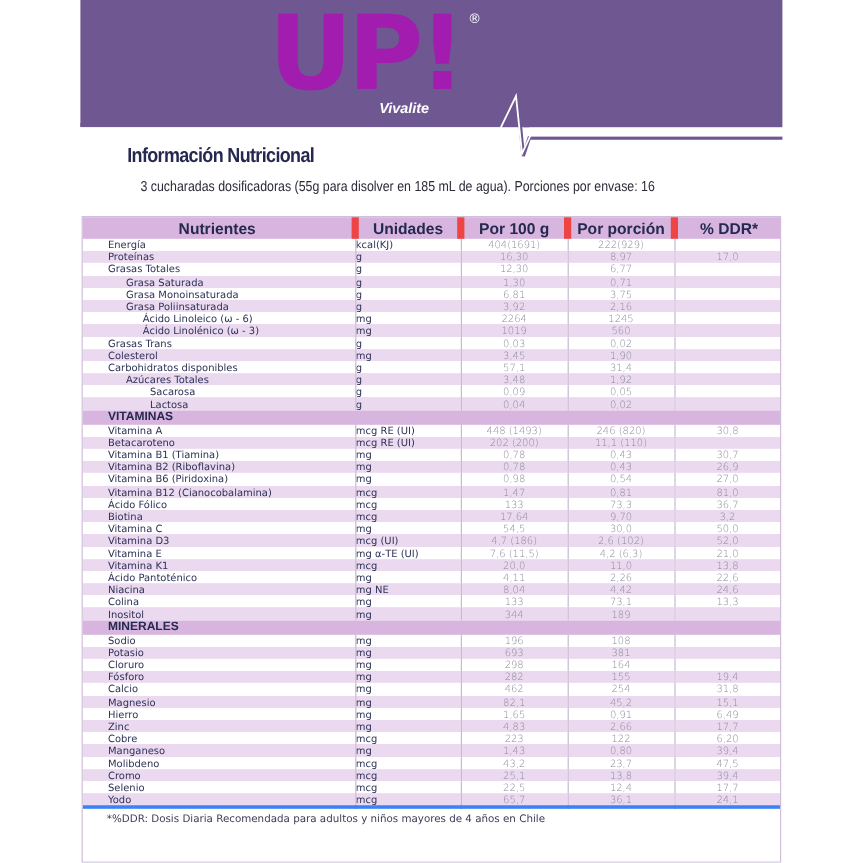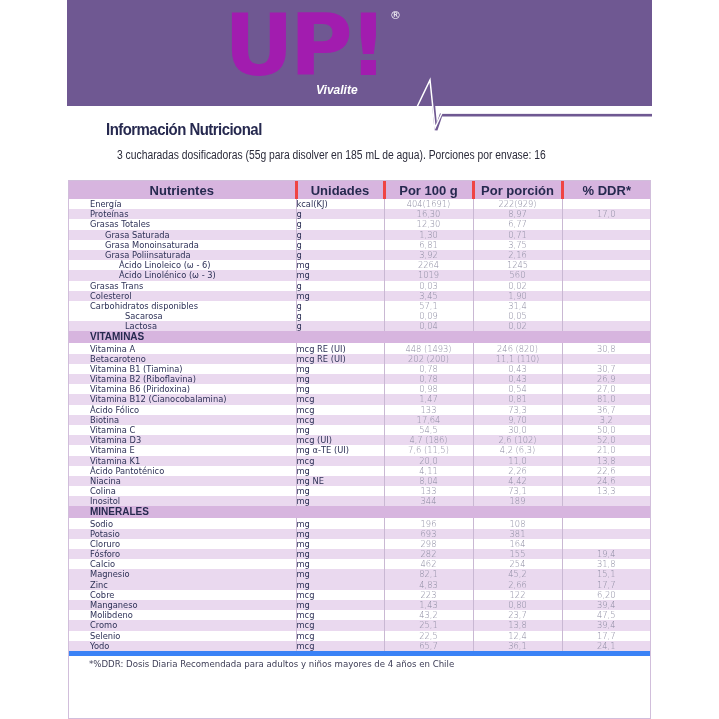--- a/index.html
+++ b/index.html
@@ -6,34 +6,34 @@
   body { width:719px; height:719px; position:relative; overflow:hidden; font-family:"Liberation Sans", sans-serif; }
   .banner { position:absolute; left:67px; top:0; width:585px; height:106px; background:#6f5892; }
   .logo-up { position:absolute; left:224px; top:2px; font-family:"DejaVu Sans", sans-serif; font-weight:bold; font-size:86px; color:#a21caf; letter-spacing:-4px; line-height:86px; }
   .logo-reg { position:absolute; left:390px; top:9px; color:#ffffff; font-size:11px; font-family:"DejaVu Sans", sans-serif; }
   .logo-vivalite { position:absolute; left:316px; top:83px; color:#ffffff; font-size:12px; font-style:italic; font-weight:bold; font-family:"Liberation Sans", sans-serif; }
   .heartbeat { position:absolute; left:0; top:0; }
   .title { position:absolute; left:106px; top:120px; font-size:17px; font-weight:bold; color:#26294f; letter-spacing:-0.6px; transform:scaleX(0.88); transform-origin:left; }
   .subtitle { position:absolute; left:117px; top:148px; font-size:12px; color:#2b2b3a; transform:scaleX(0.86); transform-origin:left; white-space:nowrap; }
   table.nt { position:absolute; left:69px; top:181px; width:581px; border-collapse:collapse; table-layout:fixed; font-family:"DejaVu Sans", sans-serif; }
   table.nt col.c1 { width:227px; } table.nt col.c2 { width:88px; } table.nt col.c3 { width:89px; } table.nt col.c4 { width:89px; } table.nt col.c5 { width:88px; }
-  table.nt th { height:18px; background:#d7b5df; color:#26294f; font-family:"Liberation Sans", sans-serif; font-weight:bold; font-size:13px; padding:0; border-right:3px solid #ef4444; text-align:center; }
+  table.nt th { height:18px; background:#d7b5df; color:#26294f; font-family:"Liberation Sans", sans-serif; font-weight:bold; font-size:13px; padding:0; border-right:6px solid #ef4444; text-align:center; }
   table.nt th:last-child { border-right:none; }
   table.nt td { height:10.2px; line-height:10px; padding:0; font-size:8.3px; white-space:nowrap; overflow:hidden; border-right:1px solid #c9b8d3; }
   table.nt td:last-child { border-right:none; }
   table.nt tr.odd td { background:#ffffff; }
   table.nt tr.even td { background:#ead9ef; }
   td.name { color:#2e3257; text-align:left; padding-left:21px !important; }
   td.name.i1 { padding-left:36px !important; }
   td.name.i2 { padding-left:50px !important; }
   td.name.i3 { padding-left:56px !important;margin-top:16px; }
   td.unit { color:#2e3257; }
   td.val { color:#8b8aa0; text-align:center; font-weight:300; }
   tr.section td { background:#d7b5df !important; height:12px; font-family:"Liberation Sans", sans-serif; font-weight:bold; font-size:10px; color:#26294f; padding-left:21px !important; border-right:none; }
-  tr.foot td { background:#ffffff !important; height:17px; font-size:8.6px; color:#3c3c55; padding-left:20px !important; border-right:none; border-top:5px solid #3b82f6; }
+  tr.foot td { background:#ffffff !important; height:17px; font-size:8.6px; color:#3c3c55; padding-left:20px !important; border-right:none; border-top:3px solid #3b82f6; }
   .tableframe { position:absolute; left:68px; top:180px; width:581px; height:537px; border:1px solid #d1bedb; pointer-events:none; }
 </style>
 </head>
 <body>
 
 <div class="banner"></div>
 <div class="logo-up">UP!</div>
 <div class="logo-reg">®</div>
 <div class="logo-vivalite">Vivalite</div>
 
@@ -135,20 +135,27 @@
         <td class="val">1,90</td>
         <td class="val"></td>
       </tr>
       <tr class="odd">
         <td class="name ">Carbohidratos disponibles</td>
         <td class="unit">g</td>
         <td class="val">57,1</td>
         <td class="val">31,4</td>
         <td class="val"></td>
       </tr>
+      <tr class="even">
+        <td class="name i1">Azúcares Totales</td>
+        <td class="unit">g</td>
+        <td class="val">3,48</td>
+        <td class="val">1,92</td>
+        <td class="val"></td>
+      </tr>
       <tr class="odd">
         <td class="name i3">Sacarosa</td>
         <td class="unit">g</td>
         <td class="val">0,09</td>
         <td class="val">0,05</td>
         <td class="val"></td>
       </tr>
       <tr class="even">
         <td class="name i3">Lactosa</td>
         <td class="unit">g</td>
@@ -309,20 +316,27 @@
         <td class="val">254</td>
         <td class="val">31,8</td>
       </tr>
       <tr class="even">
         <td class="name ">Magnesio</td>
         <td class="unit">mg</td>
         <td class="val">82,1</td>
         <td class="val">45,2</td>
         <td class="val">15,1</td>
       </tr>
+      <tr class="odd">
+        <td class="name ">Hierro</td>
+        <td class="unit">mg</td>
+        <td class="val">1,65</td>
+        <td class="val">0,91</td>
+        <td class="val">6,49</td>
+      </tr>
       <tr class="even">
         <td class="name ">Zinc</td>
         <td class="unit">mg</td>
         <td class="val">4,83</td>
         <td class="val">2,66</td>
         <td class="val">17,7</td>
       </tr>
       <tr class="odd">
         <td class="name ">Cobre</td>
         <td class="unit">mcg</td>

